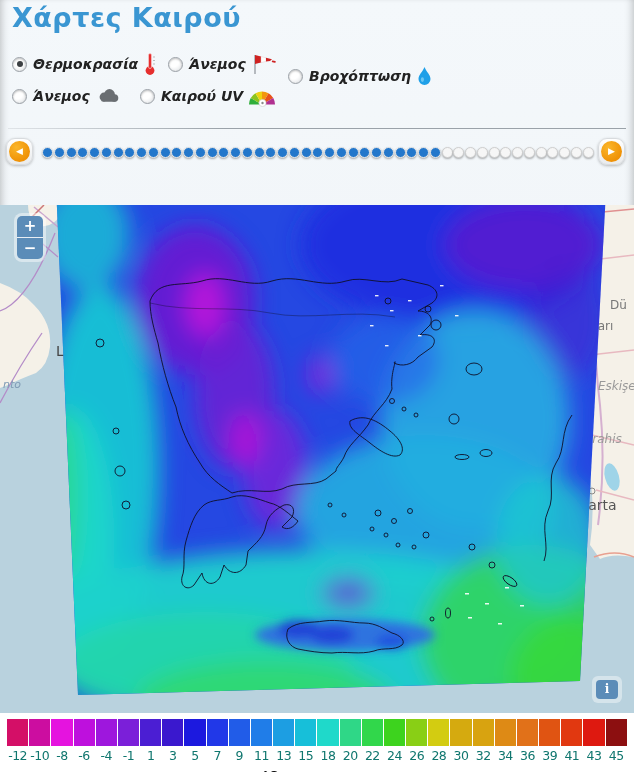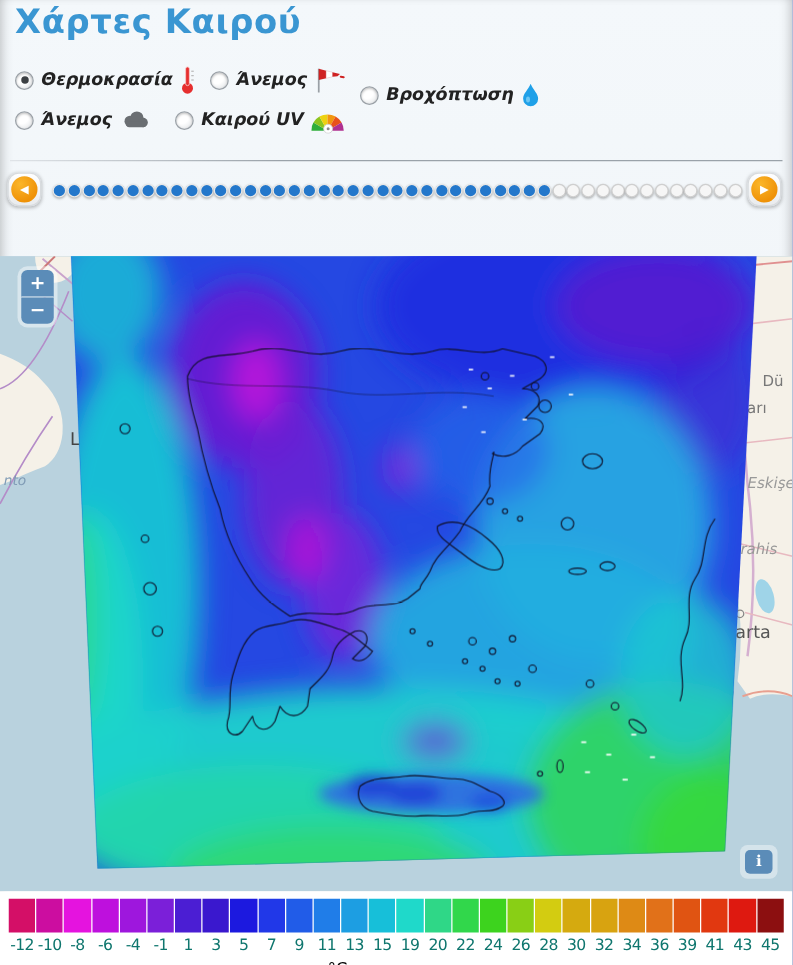--- a/index.html
+++ b/index.html
@@ -392,21 +392,21 @@
         <div class="lcol">
           <div class="swatch" style="background: rgb(29, 158, 226);"></div>
           <div class="llabel">13</div>
         </div>
         <div class="lcol">
           <div class="swatch" style="background: rgb(23, 191, 217);"></div>
           <div class="llabel">15</div>
         </div>
         <div class="lcol">
           <div class="swatch" style="background: rgb(31, 217, 202);"></div>
-          <div class="llabel">19</div>
+          <div class="llabel">18</div>
         </div>
         <div class="lcol">
           <div class="swatch" style="background: rgb(47, 215, 135);"></div>
           <div class="llabel">20</div>
         </div>
         <div class="lcol">
           <div class="swatch" style="background: rgb(49, 215, 75);"></div>
           <div class="llabel">22</div>
         </div>
         <div class="lcol">

